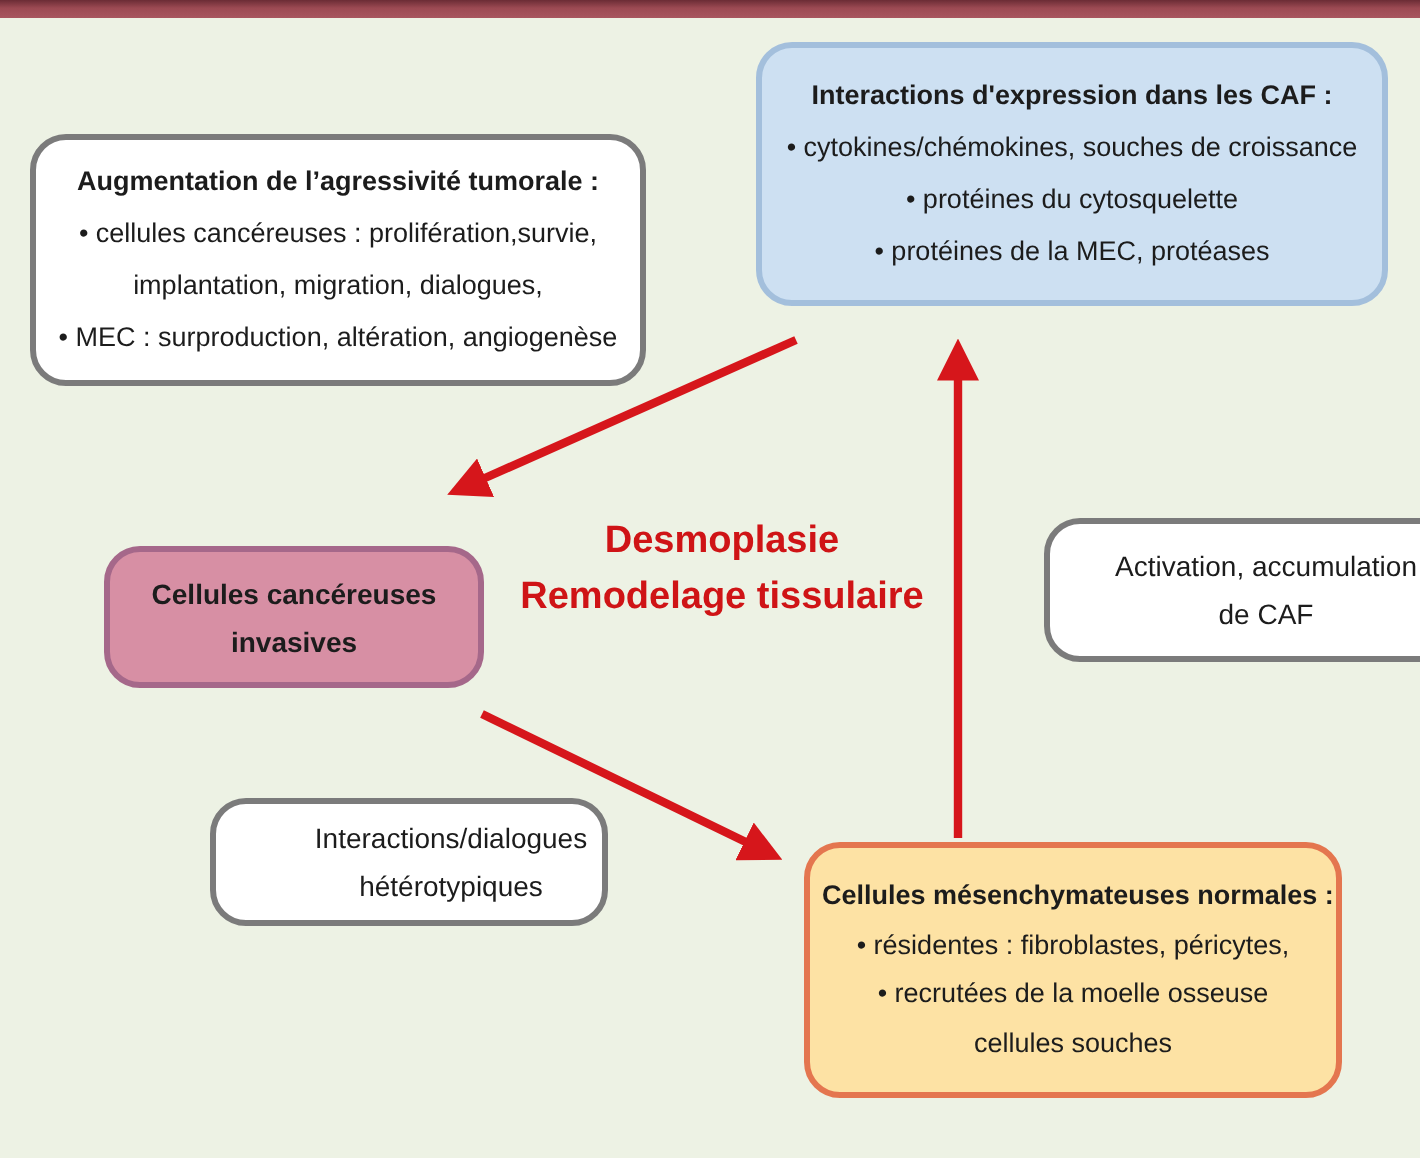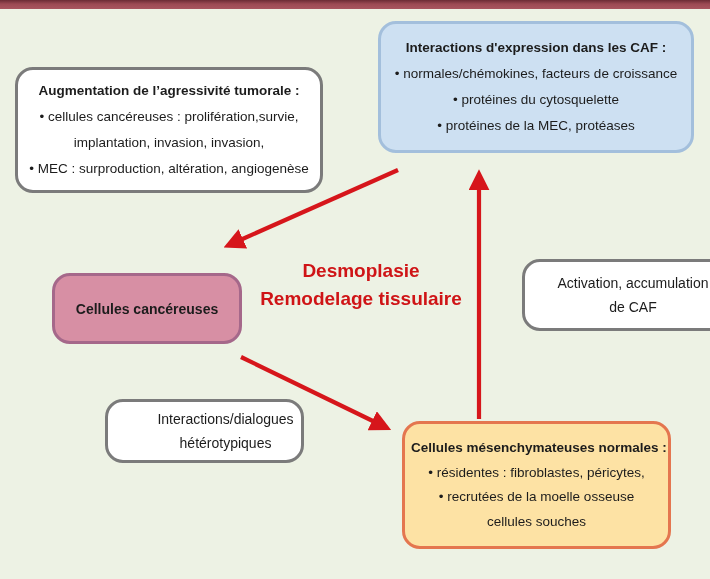--- a/index.html
+++ b/index.html
@@ -51,33 +51,34 @@
 </head>
 <body>
 
 <div class="canvas">
 
   <div class="top-bar"></div>
 
   <div class="box white-box box-tumor">
     <div class="title">Augmentation de l’agressivité tumorale :</div>
     <div class="line">• cellules cancéreuses : prolifération,survie,</div>
-    <div class="line">implantation, invasion, invasion,</div>
+    <div class="line">implantation, migration, dialogues,</div>
     <div class="line">• MEC : surproduction, altération, angiogenèse</div>
   </div>
 
   <div class="box blue-box box-caf-expr">
     <div class="title">Interactions d'expression dans les CAF :</div>
-    <div class="line">• normales/chémokines, facteurs de croissance</div>
+    <div class="line">• cytokines/chémokines, souches de croissance</div>
     <div class="line">• protéines du cytosquelette</div>
     <div class="line">• protéines de la MEC, protéases</div>
   </div>
 
   <div class="box pink-box box-invasive">
     <div class="line">Cellules cancéreuses</div>
+    <div class="line">invasives</div>
   </div>
 
   <div class="box white-box box-activation">
     <div class="line">Activation, accumulation</div>
     <div class="line">de CAF</div>
   </div>
 
   <div class="box white-box box-interactions">
     <div class="line">Interactions/dialogues</div>
     <div class="line">hétérotypiques</div>

